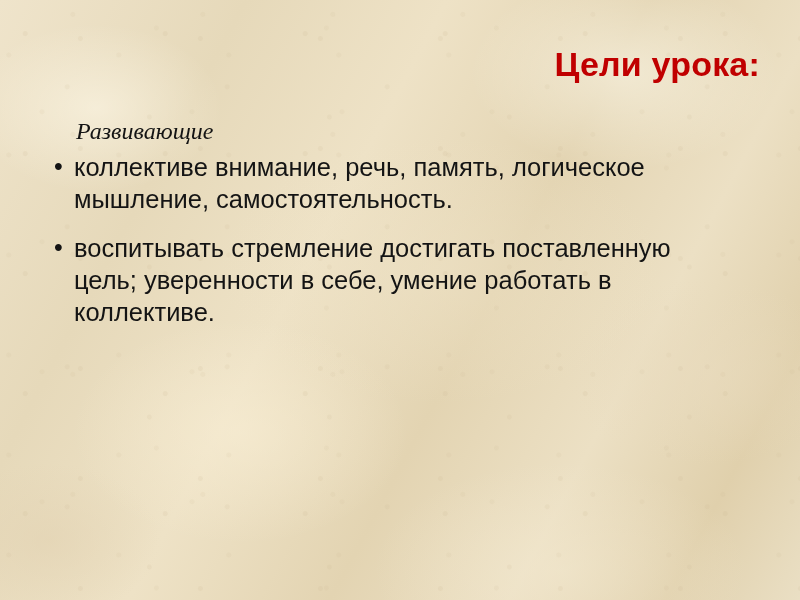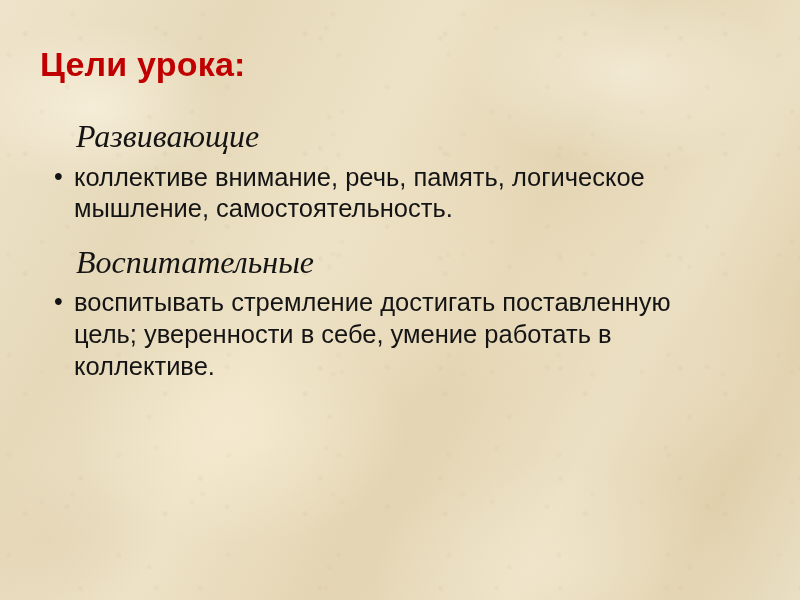--- a/index.html
+++ b/index.html
@@ -50,33 +50,33 @@
     background-size: 140px 120px, 160px 140px, 120px 110px, 180px 150px, 150px 130px, 130px 120px, 170px 140px, 110px 100px;
   }
 
   .content {
     position: relative;
     z-index: 2;
     padding: 46px 40px 0 40px;
   }
 
   .slide-title {
-    text-align: left;
+    text-align: right;
     color: #c00000;
     font-size: 34px;
     font-weight: bold;
     line-height: 1.1;
     margin: 0 0 34px 0;
     letter-spacing: 0.2px;
   }
 
   .subhead {
     font-family: "Liberation Serif", serif;
     font-style: italic;
-    font-size: 32px;
+    font-size: 24px;
     color: #141414;
     margin: 0 0 6px 0;
     padding-left: 36px;
     line-height: 1.2;
   }
 
   .bullet {
     display: flex;
     align-items: flex-start;
     color: #141414;
@@ -115,21 +115,20 @@
 
     <div class="block">
       <div class="subhead">Развивающие</div>
       <div class="bullet">
         <span class="dot">•</span>
         <span class="btext">коллективе внимание, речь, память, логическое мышление, самостоятельность.</span>
       </div>
     </div>
 
     <div class="block">
-      <div class="subhead">Воспитательные</div>
       <div class="bullet">
         <span class="dot">•</span>
         <span class="btext">воспитывать стремление достигать поставленную цель; уверенности в себе, умение работать в коллективе.</span>
       </div>
     </div>
 
   </div>
 </div>
 
 </body></html>

